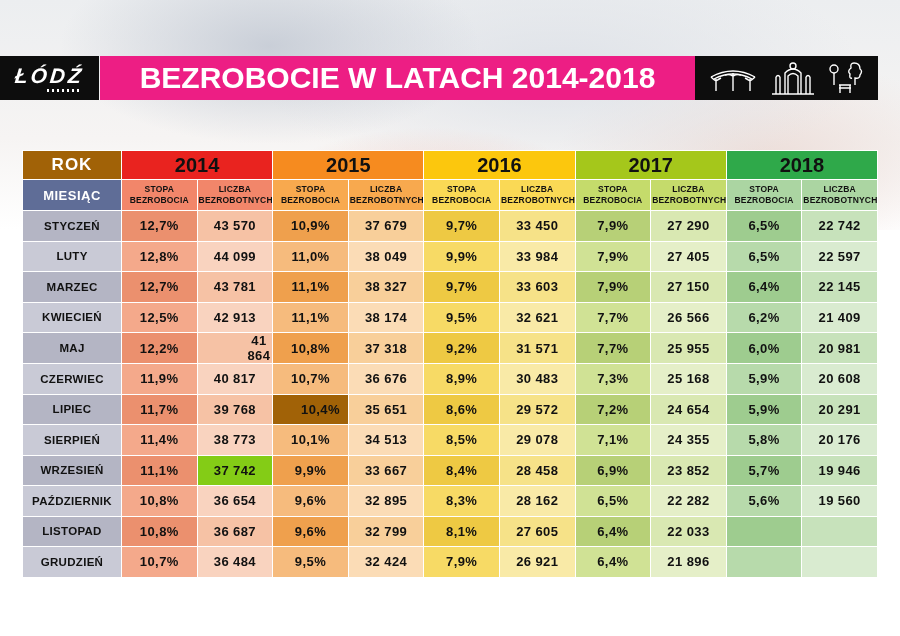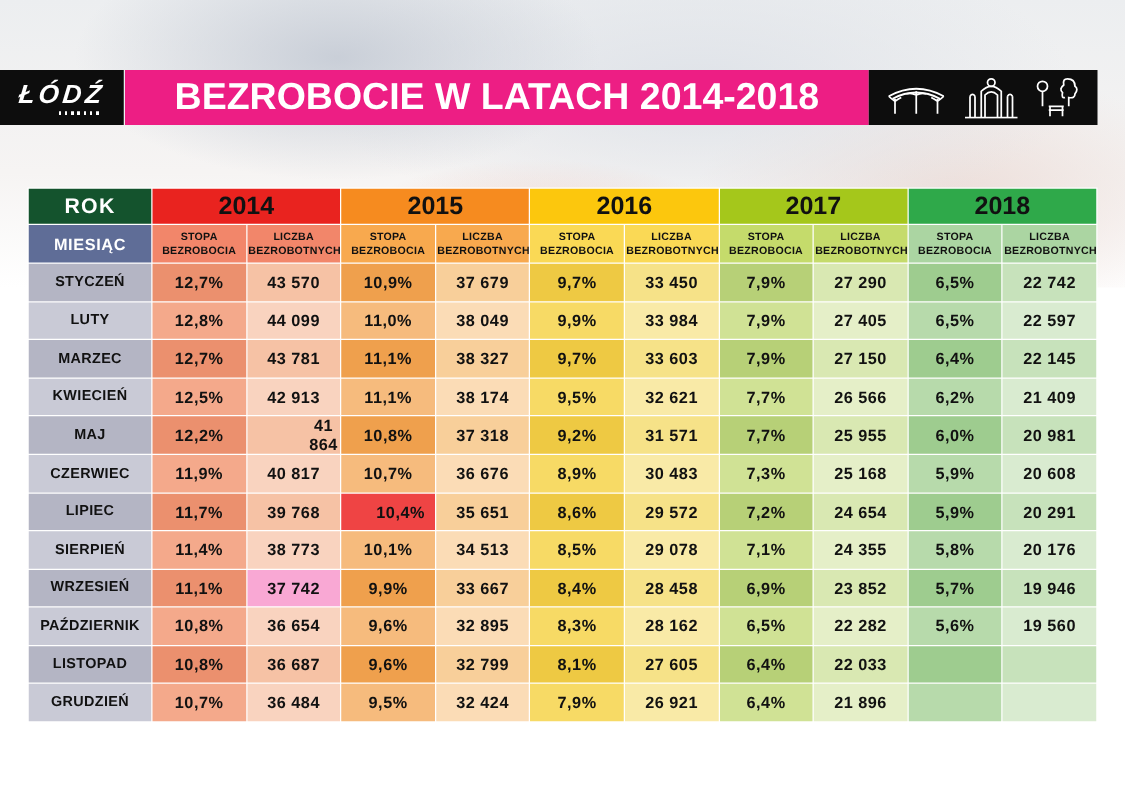--- a/index.html
+++ b/index.html
@@ -90,21 +90,21 @@
       <circle cx="7" cy="8" r="4"></circle>
       <path d="M7 12 L7 24"></path>
       <path d="M27 2 Q33 2 33 8 Q36 10 33 14 Q33 18 28 17 L28 24 M25 17 Q22 18 23 13 Q20 10 24 7 Q23 2 27 2"></path>
       <path d="M12 24 L24 24 M13 24 L13 32 M23 24 L23 32 M12 27 L24 27"></path>
     </svg>
   </div>
 
   <table class="data-table">
     <thead>
         <tr>
-          <th class="rok" style="background: #14532d; width: 98px;">ROK</th>
+          <th class="rok" style="background: #a16207; width: 98px;">ROK</th>
           <th class="year" colspan="2" style="background: rgb(233, 35, 31);">2014</th>
           <th class="year" colspan="2" style="background: rgb(246, 139, 31);">2015</th>
           <th class="year" colspan="2" style="background: rgb(252, 199, 13);">2016</th>
           <th class="year" colspan="2" style="background: rgb(165, 199, 27);">2017</th>
           <th class="year" colspan="2" style="background: rgb(47, 169, 74);">2018</th>
         </tr>
         <tr>
           <th class="miesiac" style="background: rgb(95, 109, 151);">MIESIĄC</th>
           <th class="sub" style="background: rgb(242, 134, 106); width: 67px;">STOPA BEZROBOCIA</th>
           <th class="sub" style="background: rgb(242, 134, 106); width: 84px;">LICZBA BEZROBOTNYCH</th>
@@ -194,21 +194,21 @@
           <td class="val" style="background: rgb(249, 234, 167);">30 483</td>
           <td class="val" style="background: rgb(208, 226, 149);">7,3%</td>
           <td class="val" style="background: rgb(229, 239, 200);">25 168</td>
           <td class="val" style="background: rgb(183, 218, 171);">5,9%</td>
           <td class="val" style="background: rgb(217, 235, 208);">20 608</td>
         </tr>
         <tr>
           <td class="month" style="background: rgb(180, 181, 196);">LIPIEC</td>
           <td class="val" style="background: rgb(235, 144, 110);">11,7%</td>
           <td class="val" style="background: rgb(246, 194, 165);">39 768</td>
-          <td class="val" style="background: #ef4444; padding-left: 20px;">10,4%</td>
+          <td class="val" style="background: #a16207; padding-left: 20px;">10,4%</td>
           <td class="val" style="background: rgb(248, 207, 154);">35 651</td>
           <td class="val" style="background: rgb(238, 201, 67);">8,6%</td>
           <td class="val" style="background: rgb(246, 226, 136);">29 572</td>
           <td class="val" style="background: rgb(183, 208, 119);">7,2%</td>
           <td class="val" style="background: rgb(217, 232, 178);">24 654</td>
           <td class="val" style="background: rgb(158, 204, 143);">5,9%</td>
           <td class="val" style="background: rgb(199, 226, 187);">20 291</td>
         </tr>
         <tr>
           <td class="month" style="background: rgb(201, 202, 214);">SIERPIEŃ</td>
@@ -219,21 +219,21 @@
           <td class="val" style="background: rgb(247, 218, 101);">8,5%</td>
           <td class="val" style="background: rgb(249, 234, 167);">29 078</td>
           <td class="val" style="background: rgb(208, 226, 149);">7,1%</td>
           <td class="val" style="background: rgb(229, 239, 200);">24 355</td>
           <td class="val" style="background: rgb(183, 218, 171);">5,8%</td>
           <td class="val" style="background: rgb(217, 235, 208);">20 176</td>
         </tr>
         <tr>
           <td class="month" style="background: rgb(180, 181, 196);">WRZESIEŃ</td>
           <td class="val" style="background: rgb(235, 144, 110);">11,1%</td>
-          <td class="val" style="background: #f9a8d4; margin-top: 40px;">37 742</td>
+          <td class="val" style="background: #84cc16; margin-top: 40px;">37 742</td>
           <td class="val" style="background: rgb(239, 160, 77);">9,9%</td>
           <td class="val" style="background: rgb(248, 207, 154);">33 667</td>
           <td class="val" style="background: rgb(238, 201, 67);">8,4%</td>
           <td class="val" style="background: rgb(246, 226, 136);">28 458</td>
           <td class="val" style="background: rgb(183, 208, 119);">6,9%</td>
           <td class="val" style="background: rgb(217, 232, 178);">23 852</td>
           <td class="val" style="background: rgb(158, 204, 143);">5,7%</td>
           <td class="val" style="background: rgb(199, 226, 187);">19 946</td>
         </tr>
         <tr>

